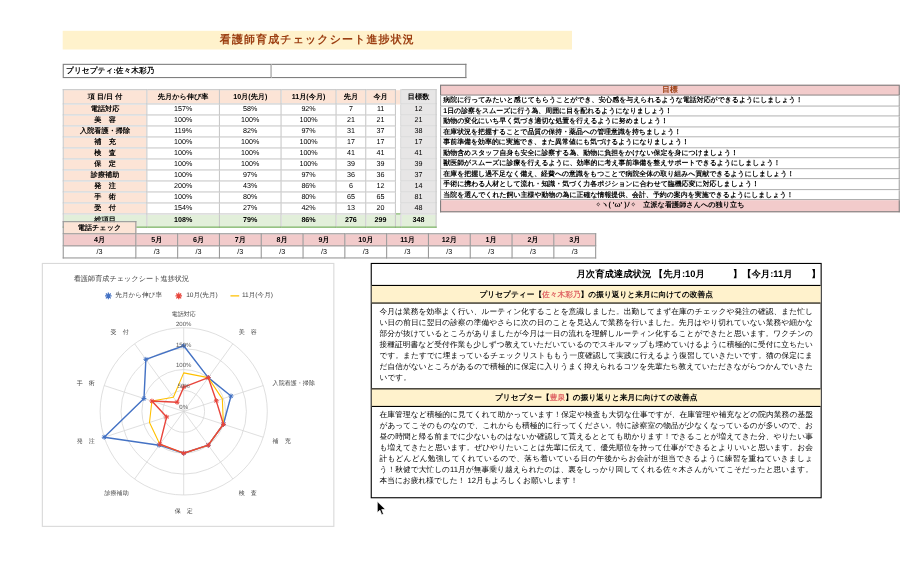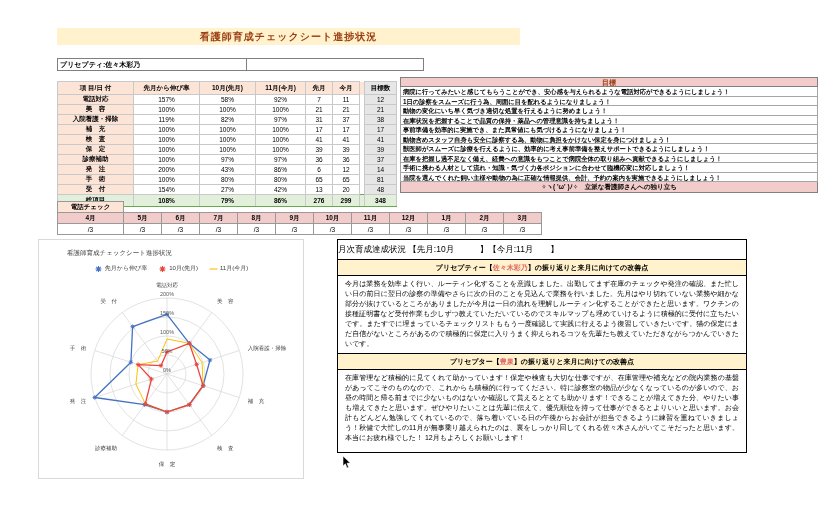--- a/index.html
+++ b/index.html
@@ -44,21 +44,21 @@
   .phone-table td.p-val{background:#fff;}
   
   .radar-box{position:absolute;left:38px;top:239px;width:264px;height:238px;border:1px solid #D9D9D9;background:#fff;}
   .radar-title{position:absolute;left:28px;top:9px;font-size:6.5px;color:#404040;white-space:nowrap;}
   .radar-legend{position:absolute;left:0;top:24px;width:264px;display:flex;justify-content:center;gap:11px;
     font-size:6px;color:#404040;align-items:center;}
   .radar-legend .li{display:flex;align-items:center;gap:2px;white-space:nowrap;}
   
   .status-box{position:absolute;left:337px;top:239px;width:410px;height:214px;border:1.5px solid #000;
     box-sizing:border-box;background:#fff;}
-  .status-title{text-align:left;font-weight:normal;font-size:8.5px;padding:4px 0 3px;white-space:nowrap;}
+  .status-title{text-align:right;font-weight:bold;font-size:8.5px;padding:4px 0 3px;white-space:nowrap;}
   .status-sub{background:#FFF2CC;border-top:1px solid #000;border-bottom:1px solid #000;
     text-align:center;font-weight:bold;font-size:7px;padding:2.5px 0;white-space:nowrap;}
   .status-sub .red-name{color:#E06666;}
   .status-body{font-size:7px;line-height:1.43;padding:3px 7px 4px;text-align:justify;color:#000;}
   .status-body.first{min-height:70px;}
   
   .cursor{position:absolute;left:342px;top:456px;}
 </style>
 </head>
 <body>

